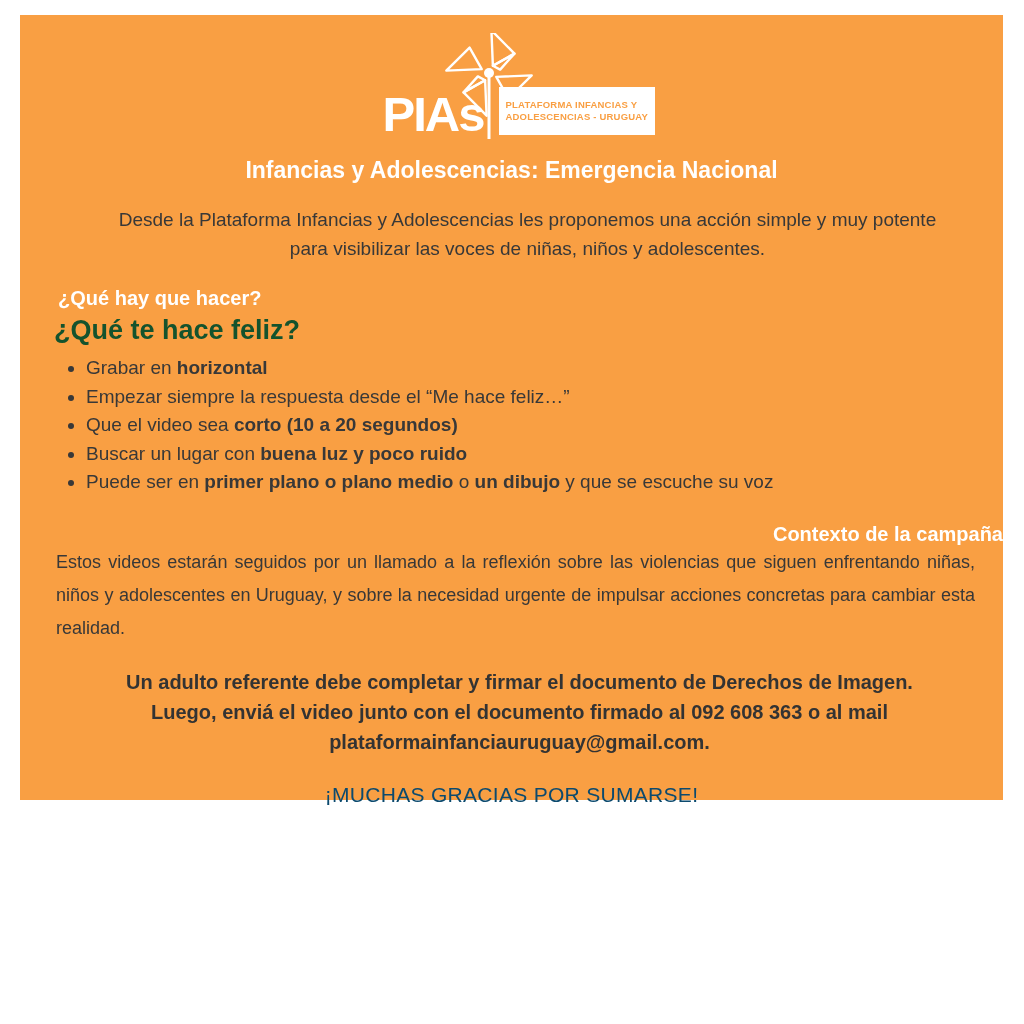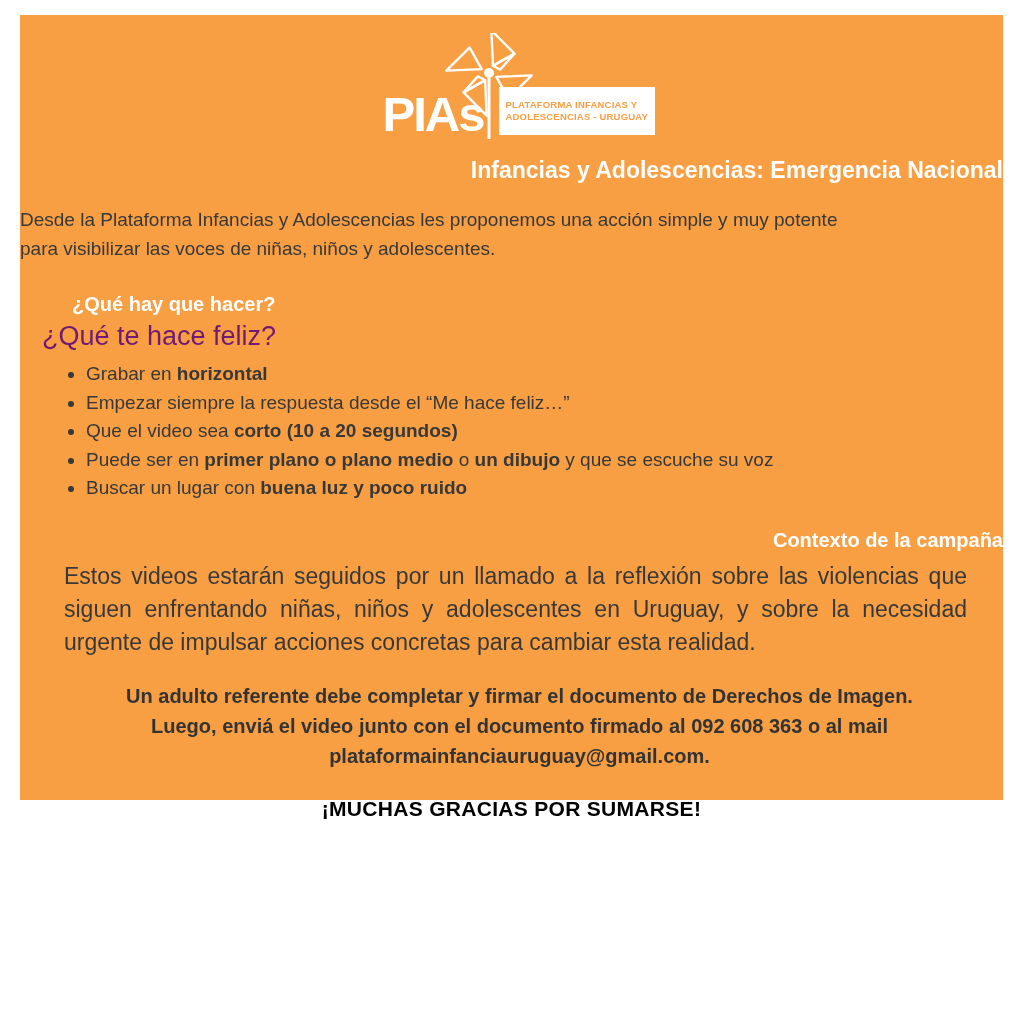--- a/index.html
+++ b/index.html
@@ -56,50 +56,52 @@
     font-size: 9.5px;
     font-weight: bold;
     line-height: 1.25;
     padding: 12px 7px;
     letter-spacing: 0.2px;
     white-space: nowrap;
   }
   
   .title {
     margin-top: 18px;
-    text-align: right;
+    text-align: center;
     color: #ffffff;
     font-size: 23px;
     font-weight: bold;
   }
   .intro {
     margin-top: 22px;
+    text-align: center;
     color: #383838;
     font-size: 19px;
     line-height: 1.5;
+    padding-left: 32px;
   }
   .sec-head {
-    margin-top: 30px;
-    padding-left: 52px;
+    margin-top: 24px;
+    padding-left: 38px;
     color: #ffffff;
     font-size: 20px;
     font-weight: bold;
   }
   .sec-body {
     margin-top: 3px;
     padding-left: 30px;
     color: #383838;
     font-size: 19px;
   }
   .question {
     margin-top: 5px;
-    padding-left: 22px;
-    color: #701a75;
+    padding-left: 34px;
+    color: #14532d;
     font-size: 27px;
-    font-weight: normal;
+    font-weight: bold;
   }
   ul.bullets {
     margin: 8px 0 8px 0;
     padding-left: 66px;
     list-style: none;
   }
   ul.bullets li {
     position: relative;
     color: #383838;
     font-size: 19px;
@@ -118,42 +120,42 @@
   .b { font-weight: bold; }
   .ctx-head {
     margin-top: 26px;
     padding-left: 36px;
     color: #ffffff;
     font-size: 20px;
     font-weight: bold;
     text-align: right;
   }
   .ctx-par {
-    margin: 8px;
+    margin: 0;
     padding: 0 28px 0 36px;
     color: #383838;
-    font-size: 23px;
+    font-size: 18px;
     line-height: 33px;
     text-align: justify;
   }
   .bold-block {
     margin-top: 22px;
     text-align: center;
     color: #333333;
     font-size: 20px;
     font-weight: bold;
     line-height: 30px;
     margin-left: 16px;
   }
   .closing {
     margin-top: 26px;
     text-align: center;
-    color: #000000;
+    color: #0c4a6e;
     font-size: 21px;
-    font-weight: bold;
+    font-weight: normal;
     letter-spacing: 0.3px;
   }
 </style>
 </head>
 <body>
 
 <div class="canvas">
   <div class="panel">
 
     <div class="logo-wrap">
@@ -183,22 +185,22 @@
       <div>para visibilizar las voces de niñas, niños y adolescentes.</div>
     </div>
 
     <div class="sec-head">¿Qué hay que hacer?</div>
     <div class="question">¿Qué te hace feliz?</div>
 
     <ul class="bullets">
       <li><span>Grabar en </span><span class="b">horizontal</span></li>
       <li><span>Empezar siempre la respuesta desde el “Me hace feliz…”</span></li>
       <li><span>Que el video sea </span><span class="b">corto (10 a 20 segundos)</span></li>
+      <li><span>Buscar un lugar con </span><span class="b">buena luz y poco ruido</span></li>
       <li><span>Puede ser en </span><span class="b">primer plano o plano medio</span><span> o </span><span class="b">un dibujo</span><span> y que se escuche su voz</span></li>
-      <li><span>Buscar un lugar con </span><span class="b">buena luz y poco ruido</span></li>
     </ul>
 
     <div class="ctx-head">Contexto de la campaña</div>
     <p class="ctx-par">Estos videos estarán seguidos por un llamado a la reflexión sobre las violencias que siguen enfrentando niñas, niños y adolescentes en Uruguay, y sobre la necesidad urgente de impulsar acciones concretas para cambiar esta realidad.</p>
 
     <div class="bold-block">
       <div>Un adulto referente debe completar y firmar el documento de Derechos de Imagen.</div>
       <div>Luego, enviá el video junto con el documento firmado al 092 608 363 o al mail</div>
       <div>plataformainfanciauruguay@gmail.com.</div>
     </div>

